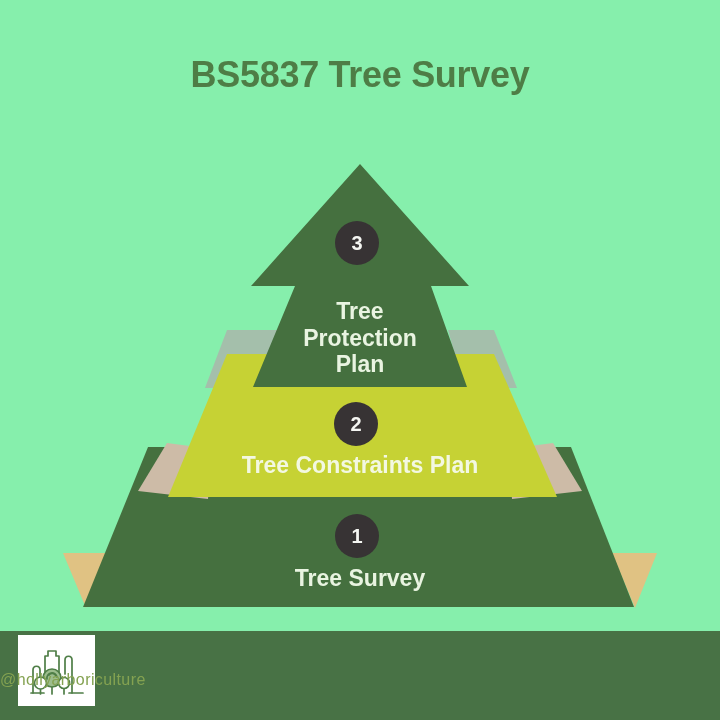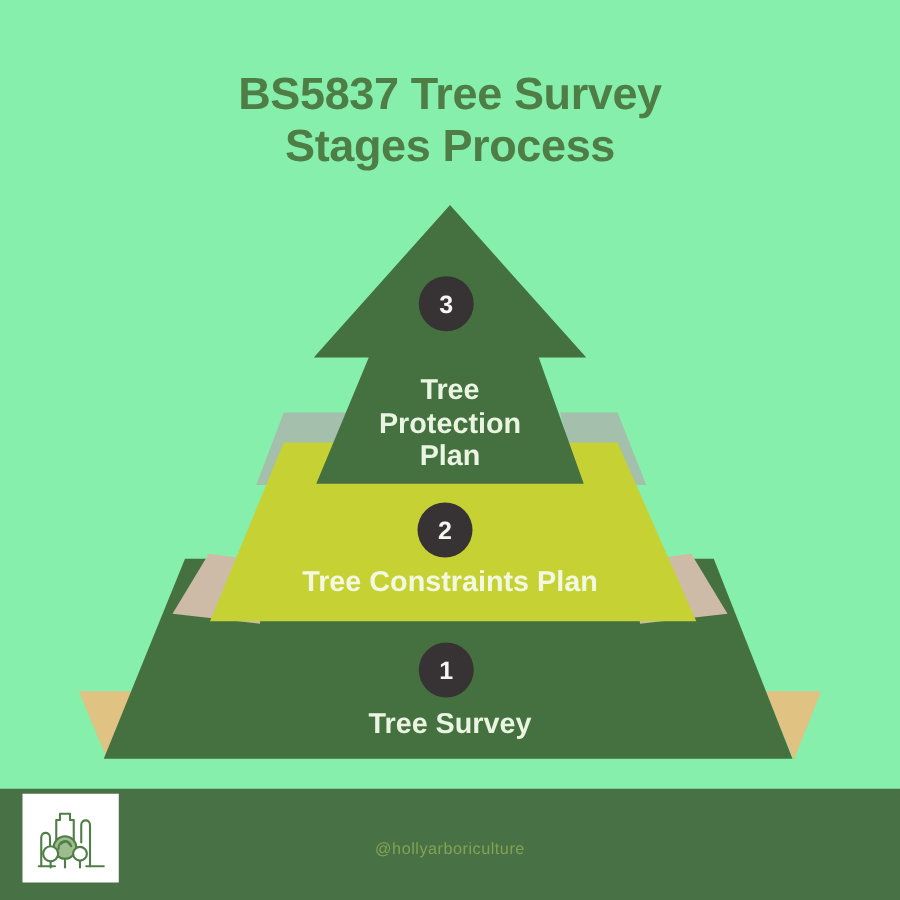--- a/index.html
+++ b/index.html
@@ -28,32 +28,31 @@
   
   .footer{
     position:absolute;left:0;top:631px;width:720px;height:89px;
     background:#487245;
   }
   .logo-box{
     position:absolute;left:18px;top:4px;width:77px;height:71px;
     background:#ffffff;display:flex;align-items:center;justify-content:center;
   }
   .handle{
-    position:absolute;left:0;top:40px;width:720px;text-align:center;
-    color:#84a251;font-size:13px;letter-spacing:0.4px;
+    position:absolute;left:0;top:40px;width:720px;
+    color:#84a251;font-size:16px;letter-spacing:0.4px;
   }
 </style>
 </head>
 <body>
 
 <div class="canvas">
 
   <div class="title">
     <div>BS5837 Tree Survey</div>
-    <div>Stages Process</div>
   </div>
 
   <svg class="pyramid" viewBox="0 0 720 720" aria-hidden="true">
 
     <polygon points="63,553 108,553 86,608" fill="#e0c283"></polygon>
     <polygon points="612,553 657,553 635,608" fill="#e0c283"></polygon>
 
     <polygon points="148,447 571,447 634,607 83,607" fill="#45703f"></polygon>
 
     <polygon points="167,443 212,449 208,499 138,491" fill="#cdbba7"></polygon>

